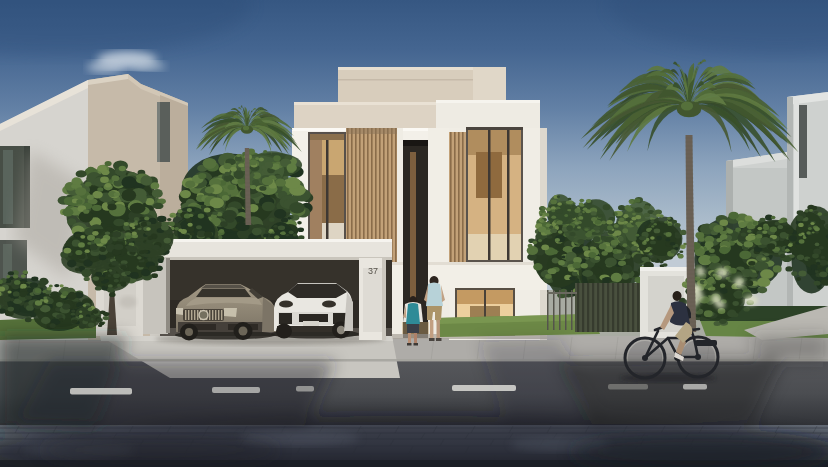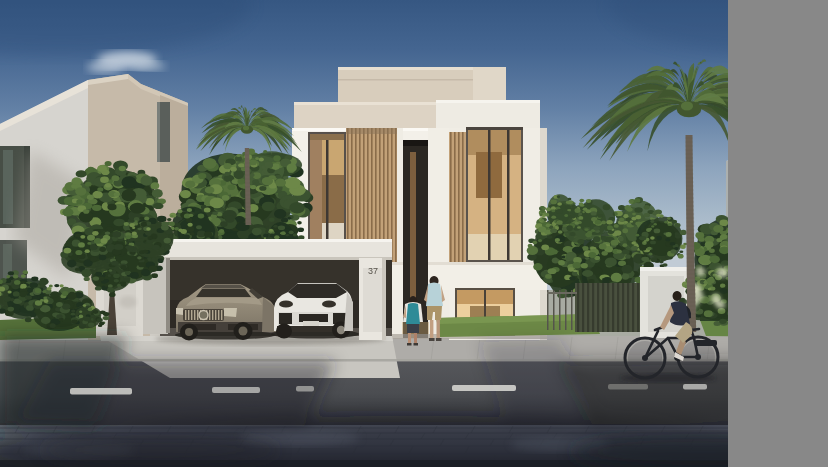--- a/index.html
+++ b/index.html
@@ -1,15 +1,15 @@
 <!DOCTYPE html>
 <html><head><meta charset="utf-8">
 <style>
 html,body{margin:0;padding:0;background:#888;font-family:"Liberation Sans",sans-serif;}
-#scene{width:728px;height:467px;position:relative;overflow:hidden;}
+#scene{width:828px;height:467px;position:relative;overflow:hidden;}
 </style></head><body>
 <div id="scene">
 <svg width="828" height="467" viewBox="0 0 828 467">
 <defs>
 <linearGradient id="sky" x1="0" y1="0" x2="0" y2="1">
  <stop offset="0" stop-color="#365782"></stop>
  <stop offset="0.18" stop-color="#446590"></stop>
  <stop offset="0.4" stop-color="#6280a5"></stop>
  <stop offset="0.62" stop-color="#8da4bd"></stop>
  <stop offset="0.82" stop-color="#abbccb"></stop>

